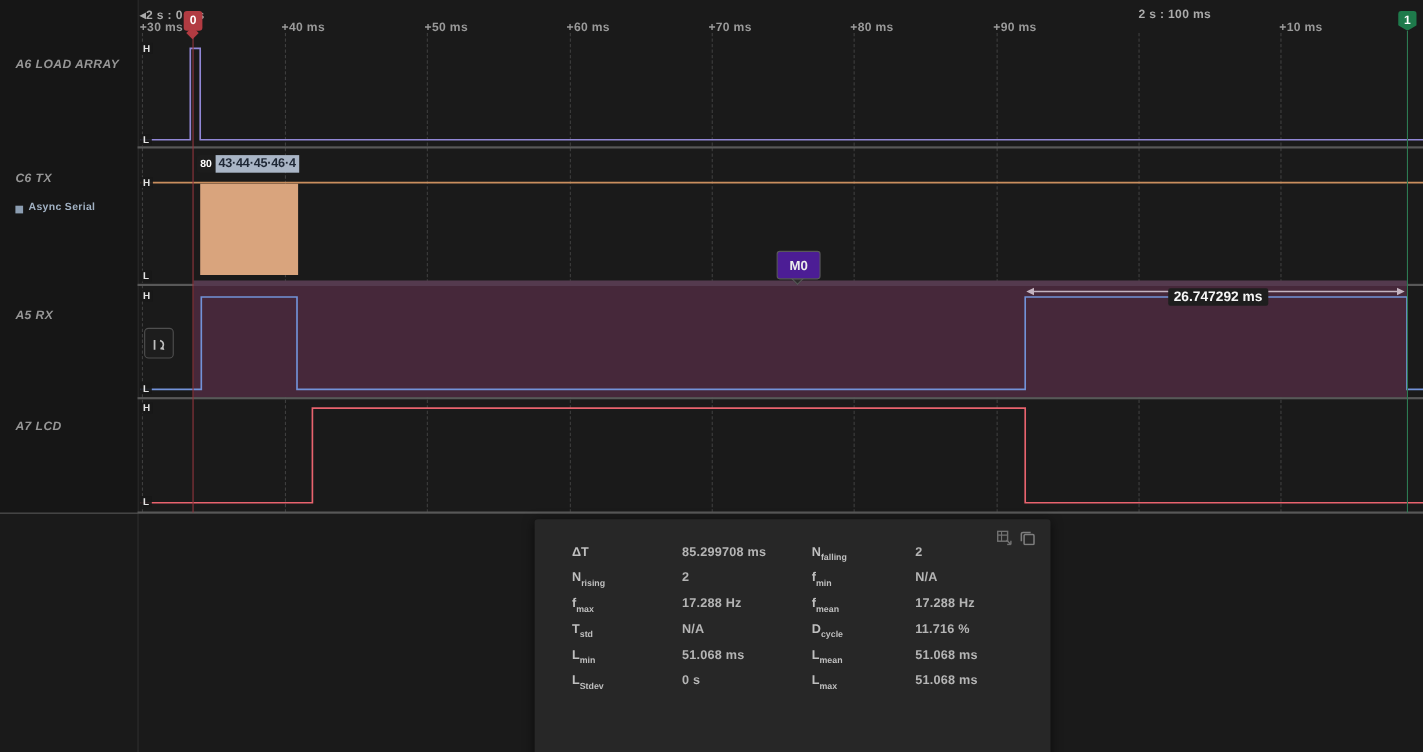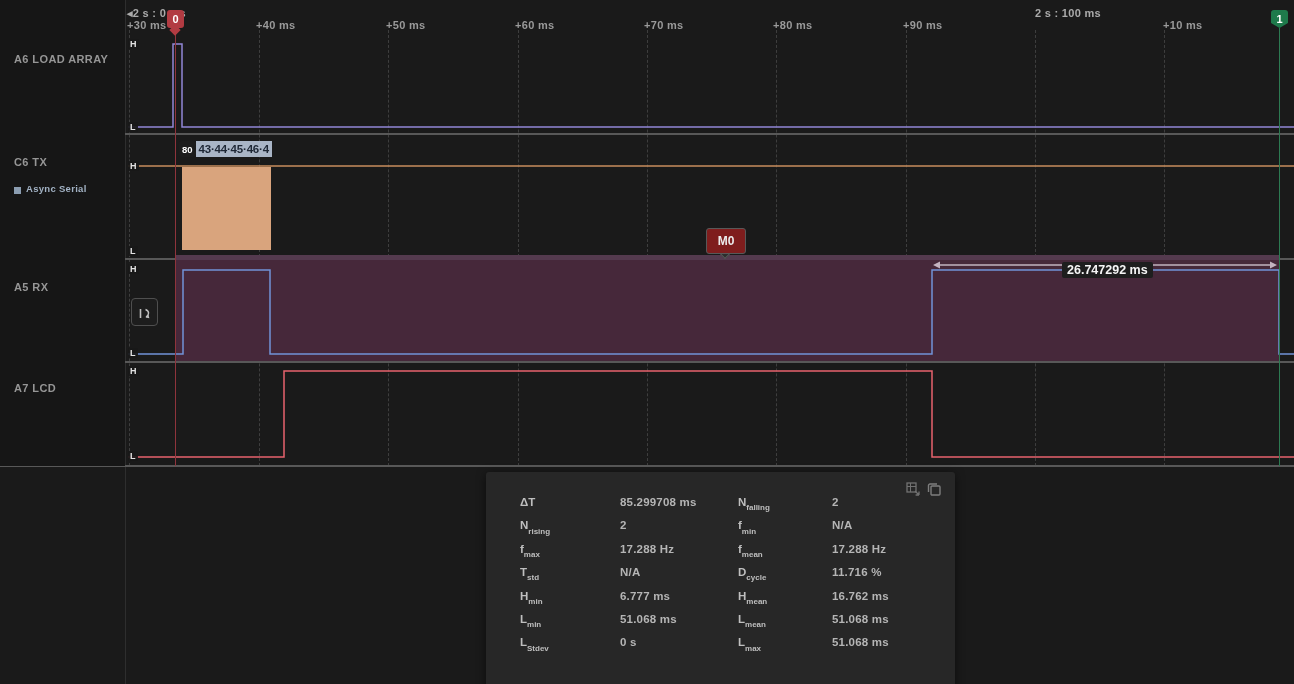--- a/index.html
+++ b/index.html
@@ -3,21 +3,21 @@
 <meta charset="utf-8">
 <style>
   html,body{margin:0;padding:0;background:#0e0e0e;}
   #app{position:relative;width:1294px;height:684px;background:#1a1a1a;overflow:hidden;
        font-family:"Liberation Sans",sans-serif;-webkit-font-smoothing:antialiased;}
   .abs{position:absolute;white-space:nowrap;}
 
   
   .left-panel{position:absolute;left:0;top:0;width:125px;height:466px;background:#161616;z-index:4;}
   .panel-edge{position:absolute;left:125px;top:0;width:1px;height:684px;background:#2e2e2e;z-index:1;}
-  .ch-name{position:absolute;left:14px;color:#969696;font-size:11px;font-weight:bold;letter-spacing:.4px;z-index:6;}
+  .ch-name{position:absolute;left:14px;color:#969696;font-size:11px;font-weight:bold;letter-spacing:.4px;z-index:6;font-style:italic;}
   .analyzer-row{position:absolute;left:14px;display:flex;align-items:flex-end;gap:5px;z-index:6;}
   .analyzer-bullet{width:7px;height:7px;background:#8b9db1;}
   .analyzer-label{color:#a2b2c4;font-size:9.5px;font-weight:bold;letter-spacing:.3px;}
 
   
   .ruler{position:absolute;left:0;top:0;width:1294px;height:32px;z-index:3;}
   .abs-time{position:absolute;top:7px;color:#ababab;font-size:11px;font-weight:bold;letter-spacing:.3px;}
   .tick{position:absolute;top:19px;color:#9a9a9a;font-size:11px;font-weight:bold;letter-spacing:.3px;}
 
   .gridline{position:absolute;top:30px;height:436px;width:0;border-left:1px dashed #3e3e3e;z-index:1;}
@@ -35,21 +35,21 @@
            padding:0 2px;line-height:10px;z-index:5;}
 
   
   .marker-line{position:absolute;top:28px;width:1px;height:438px;z-index:6;}
   .flag{position:absolute;top:10px;width:17px;height:18px;border-radius:3px;color:#fff;font-size:11px;
         font-weight:bold;display:flex;align-items:center;justify-content:center;z-index:10;}
   .flag-tail{position:absolute;top:26px;width:8px;height:8px;transform:rotate(45deg);z-index:9;}
   .flag-end{clip-path:polygon(0 0,100% 0,100% 72%,50% 100%,0 72%);border-radius:3px 3px 0 0;}
 
   
-  .m0-box{position:absolute;left:706px;top:228px;width:38px;height:24px;background:#7f1d1d;border:1px solid #585858;
+  .m0-box{position:absolute;left:706px;top:228px;width:38px;height:24px;background:#4c1d95;border:1px solid #585858;
           border-radius:3px;color:#ececec;font-size:12px;font-weight:bold;display:flex;align-items:center;
           justify-content:center;z-index:8;}
   .m0-tail{position:absolute;left:720px;top:247px;width:9px;height:9px;background:#2d2d2d;
            border-right:1px solid #585858;border-bottom:1px solid #585858;transform:rotate(45deg);z-index:7;}
 
   
   .byte-tooltip{position:absolute;left:179px;top:141px;height:16px;display:flex;align-items:stretch;z-index:15;}
   .byte-badge{background:#1c1c1c;border-radius:3px;color:#fff;font-size:9.5px;font-weight:bold;
               display:flex;align-items:center;padding:0 3px;}
   .byte-text{background:#a9b5c6;color:#1e2735;font-size:11.5px;font-weight:bold;display:flex;align-items:center;
@@ -202,26 +202,20 @@
           <div class="s-lbl pos-l2">f<sub>mean</sub></div>
           <div class="s-val pos-v2">17.288 Hz</div>
         </div>
         <div class="stat-row">
           <div class="s-lbl pos-l1">T<sub>std</sub></div>
           <div class="s-val pos-v1">N/A</div>
           <div class="s-lbl pos-l2">D<sub>cycle</sub></div>
           <div class="s-val pos-v2">11.716 %</div>
         </div>
         <div class="stat-row">
-          <div class="s-lbl pos-l1">H<sub>min</sub></div>
-          <div class="s-val pos-v1">6.777 ms</div>
-          <div class="s-lbl pos-l2">H<sub>mean</sub></div>
-          <div class="s-val pos-v2">16.762 ms</div>
-        </div>
-        <div class="stat-row">
           <div class="s-lbl pos-l1">L<sub>min</sub></div>
           <div class="s-val pos-v1">51.068 ms</div>
           <div class="s-lbl pos-l2">L<sub>mean</sub></div>
           <div class="s-val pos-v2">51.068 ms</div>
         </div>
         <div class="stat-row">
           <div class="s-lbl pos-l1">L<sub>Stdev</sub></div>
           <div class="s-val pos-v1">0 s</div>
           <div class="s-lbl pos-l2">L<sub>max</sub></div>
           <div class="s-val pos-v2">51.068 ms</div>

